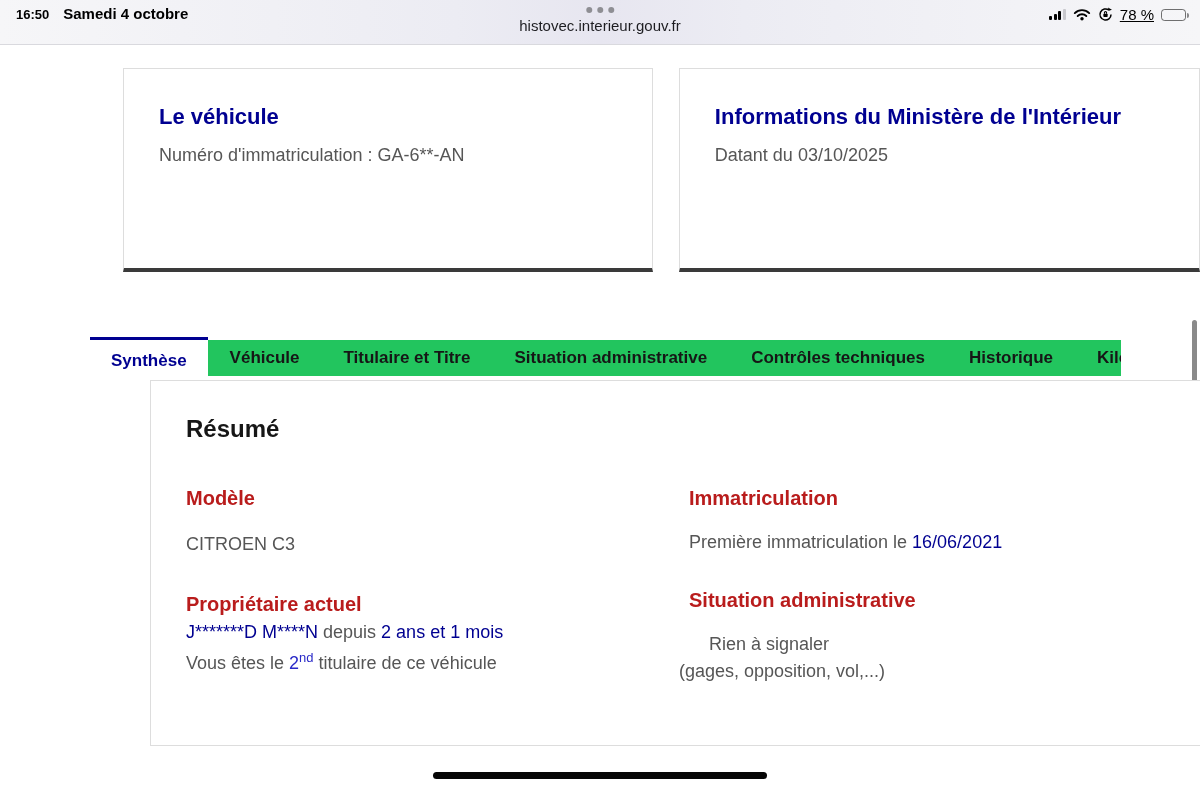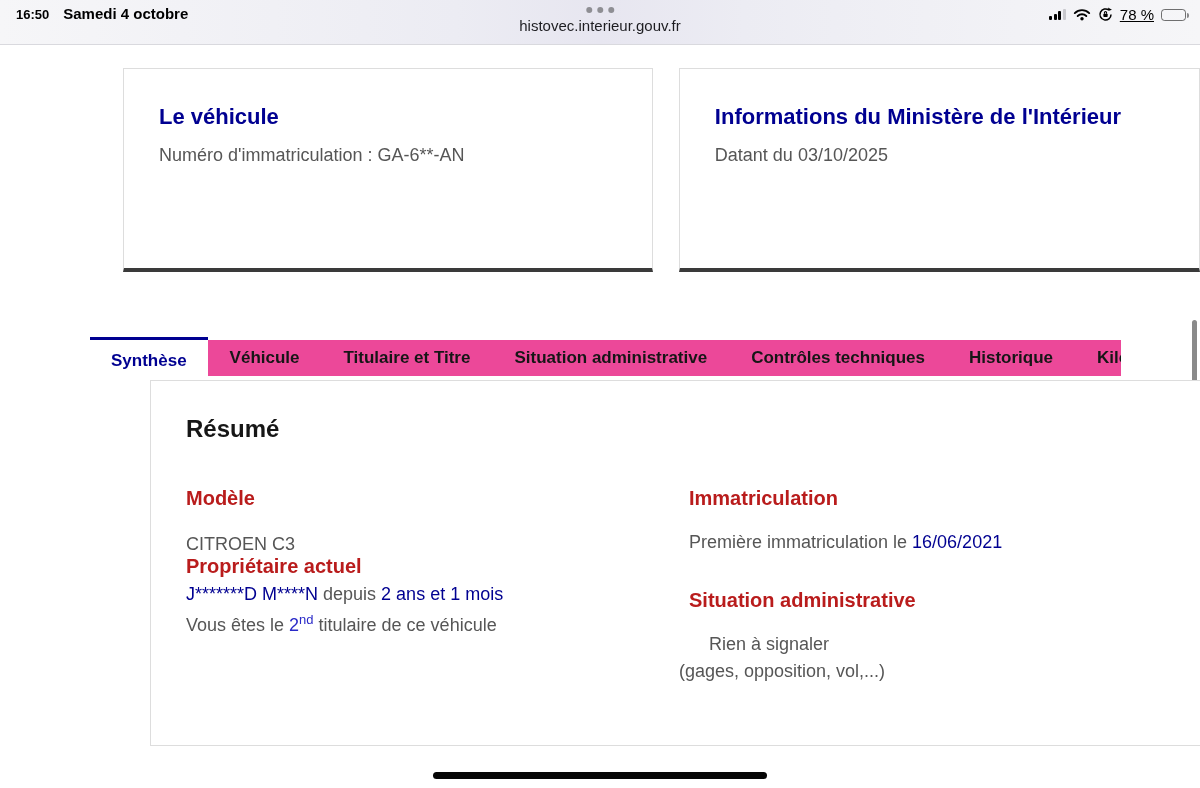--- a/index.html
+++ b/index.html
@@ -34,35 +34,35 @@
   .cards{ display:flex; gap:26px; margin:23px 0 0 123px; }
   .card{ background:#fff; border:1px solid #ddd; border-bottom:4px solid #3a3a3a; height:204px; padding:33px 35px 0 35px; }
   .card.c1{ width:548px; }
   .card.c2{ width:539px; }
   .card h2{ font-size:22px; line-height:30px; font-weight:700; color:#000091; }
   .card p{ margin-top:13px; font-size:18px; color:#565656; }
 
   
   .tabs-wrap{ margin:65px 0 0 75px; width:1056px; position:relative; }
   .tabs{ display:flex; margin-left:15px; align-items:flex-start; height:43px; overflow:hidden; position:relative; z-index:2; }
-  .tab{ flex:none; display:flex; align-items:center; background:#ec4899; color:#161616; font-size:17px; font-weight:700; height:36px; margin-top:3px; padding:0 22px; cursor:pointer; white-space:nowrap; }
+  .tab{ flex:none; display:flex; align-items:center; background:#22c55e; color:#161616; font-size:17px; font-weight:700; height:36px; margin-top:3px; padding:0 22px; cursor:pointer; white-space:nowrap; }
   .tab.active{ background:#fff; color:#000091; border-top:3px solid #000091; height:44px; margin-top:0; margin-bottom:-1px; padding:0 21px; }
   .tab.clipped{ width:46px; overflow:hidden; padding-right:0; }
 
   
   .panel{ margin-left:75px; width:1056px; height:366px; border:1px solid #ddd; background:#fff; position:relative; z-index:1; padding:34px 30px 0 35px; }
   .panel h1{ font-size:24px; font-weight:700; color:#161616; }
   .cols{ display:grid; grid-template-columns:503px 1fr; margin-top:44px; }
   .cols h3{ font-size:20px; font-weight:700; color:#b91c1c; }
   .cols p{ font-size:18px; color:#565656; }
   .b{ color:#000091; }
   .b2{ color:#2a2ac8; }
   .model-value{ margin-top:24px; }
   .fiscal-line{ margin-top:10px; }
-  .owner-h{ }
+  .owner-h{ margin-top:38px; }
   .owner-line{ margin-top:6px; }
   .holder-line{ margin-top:7px; }
   .holder-line sup{ font-size:13px; }
   .immat-line{ margin-top:22px; }
   .situation-h{ margin-top:36px; }
   .situation-val{ margin-top:22px; padding-left:20px; }
   .situation-note{ margin-top:6px; margin-left:-10px; }
 
   
   .vscrollbar{ position:absolute; left:1192px; top:320px; width:5px; height:228px; background:#8a8a8a; border-radius:2.5px; }

